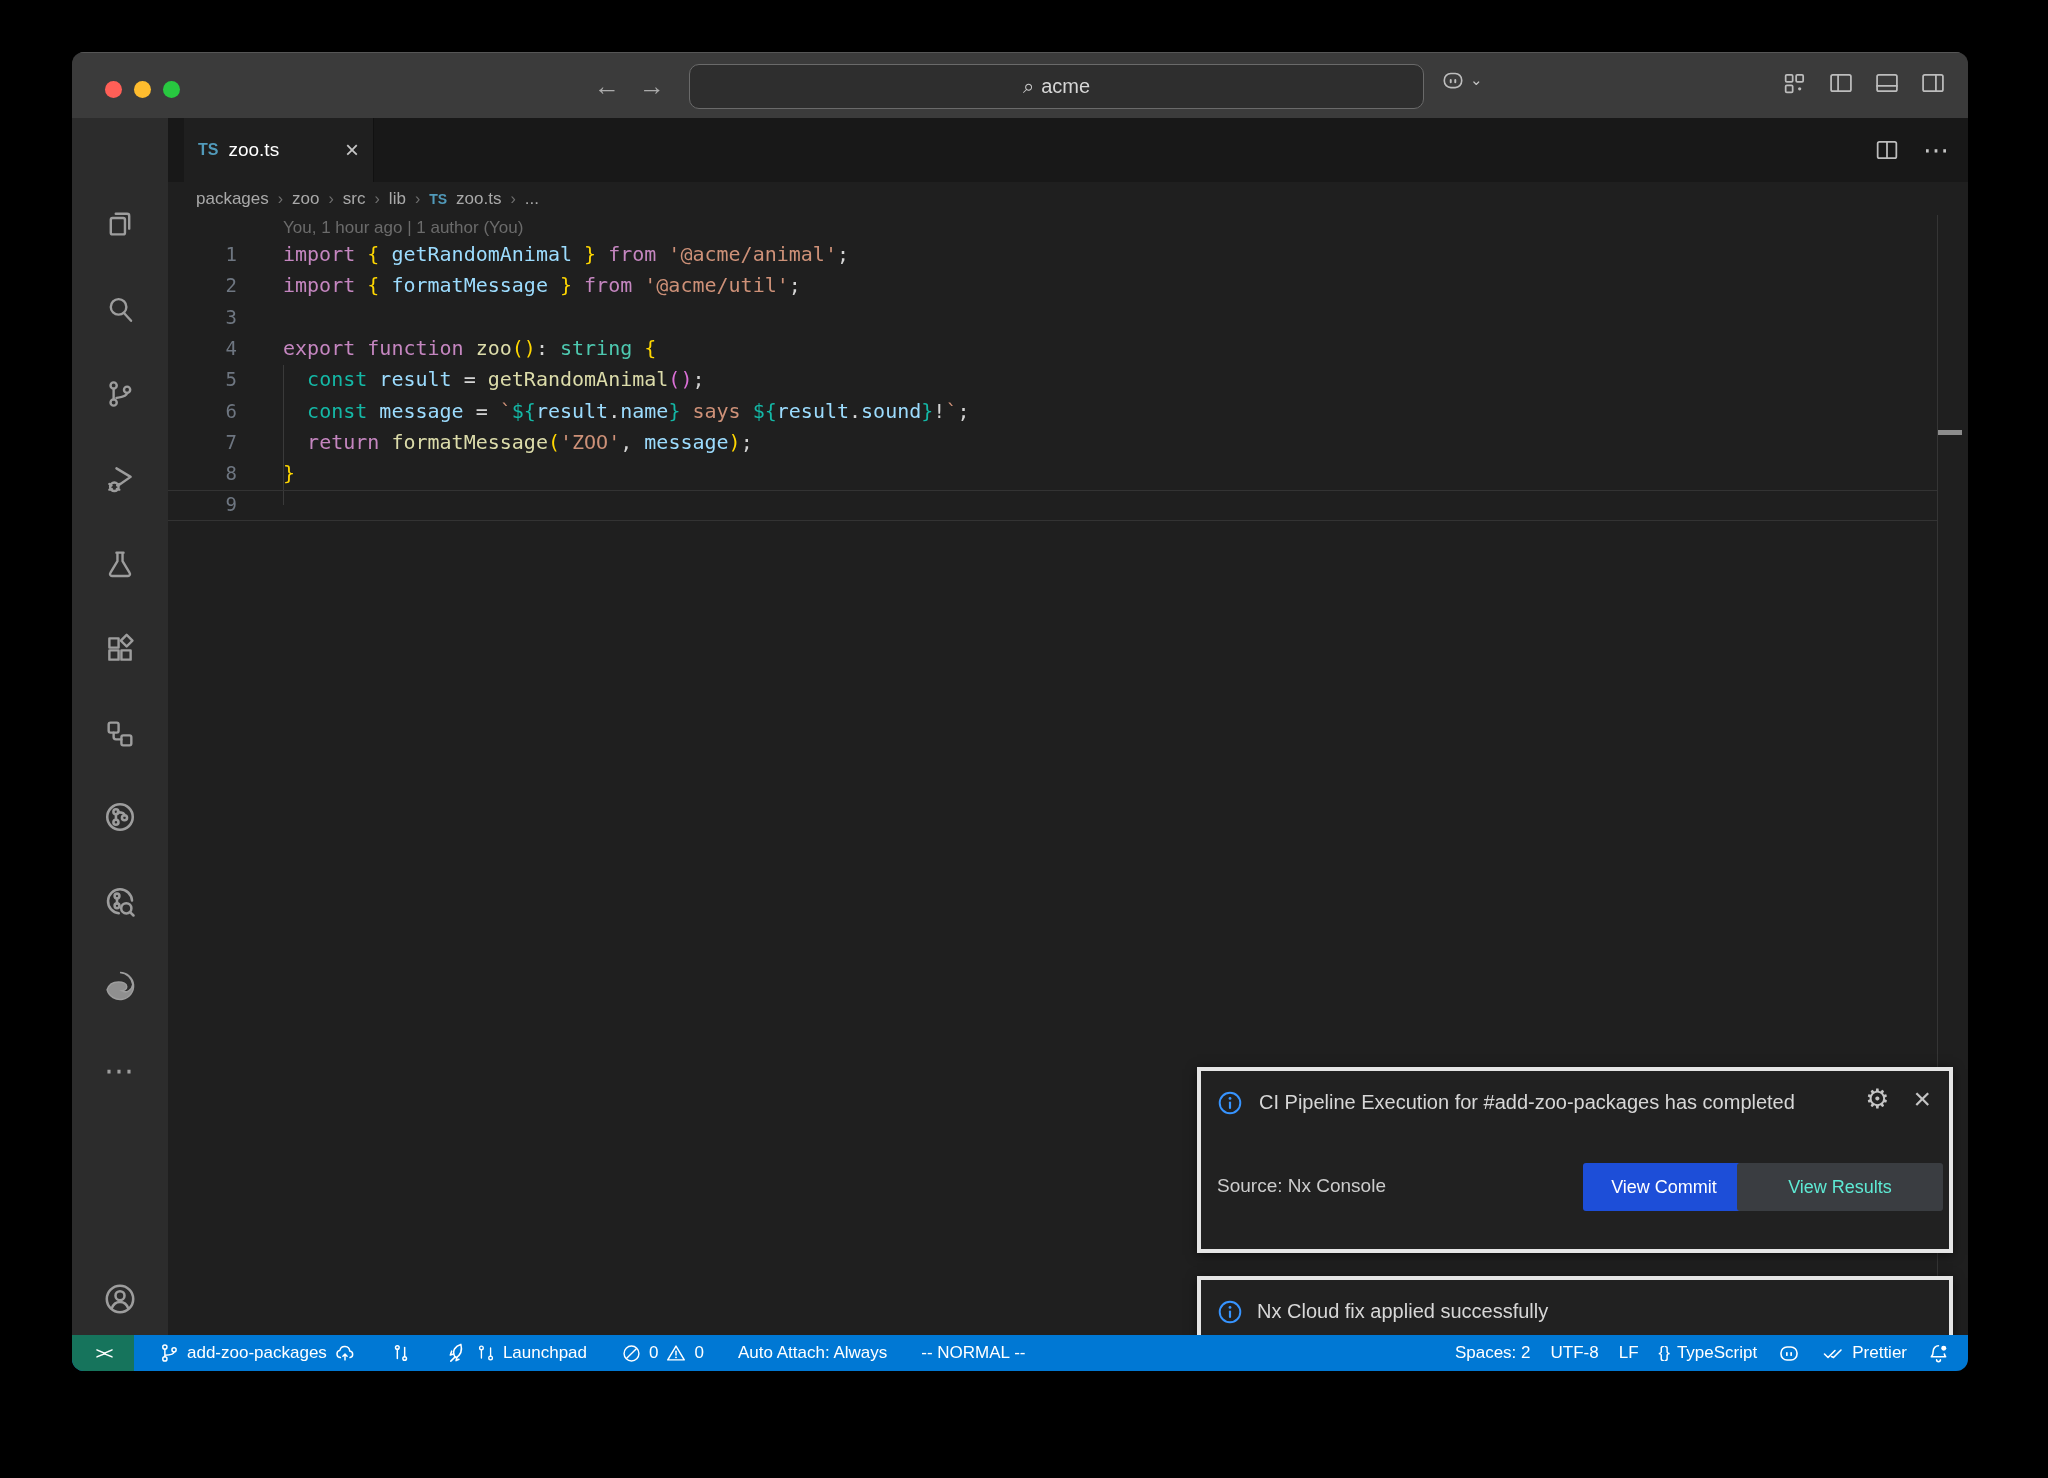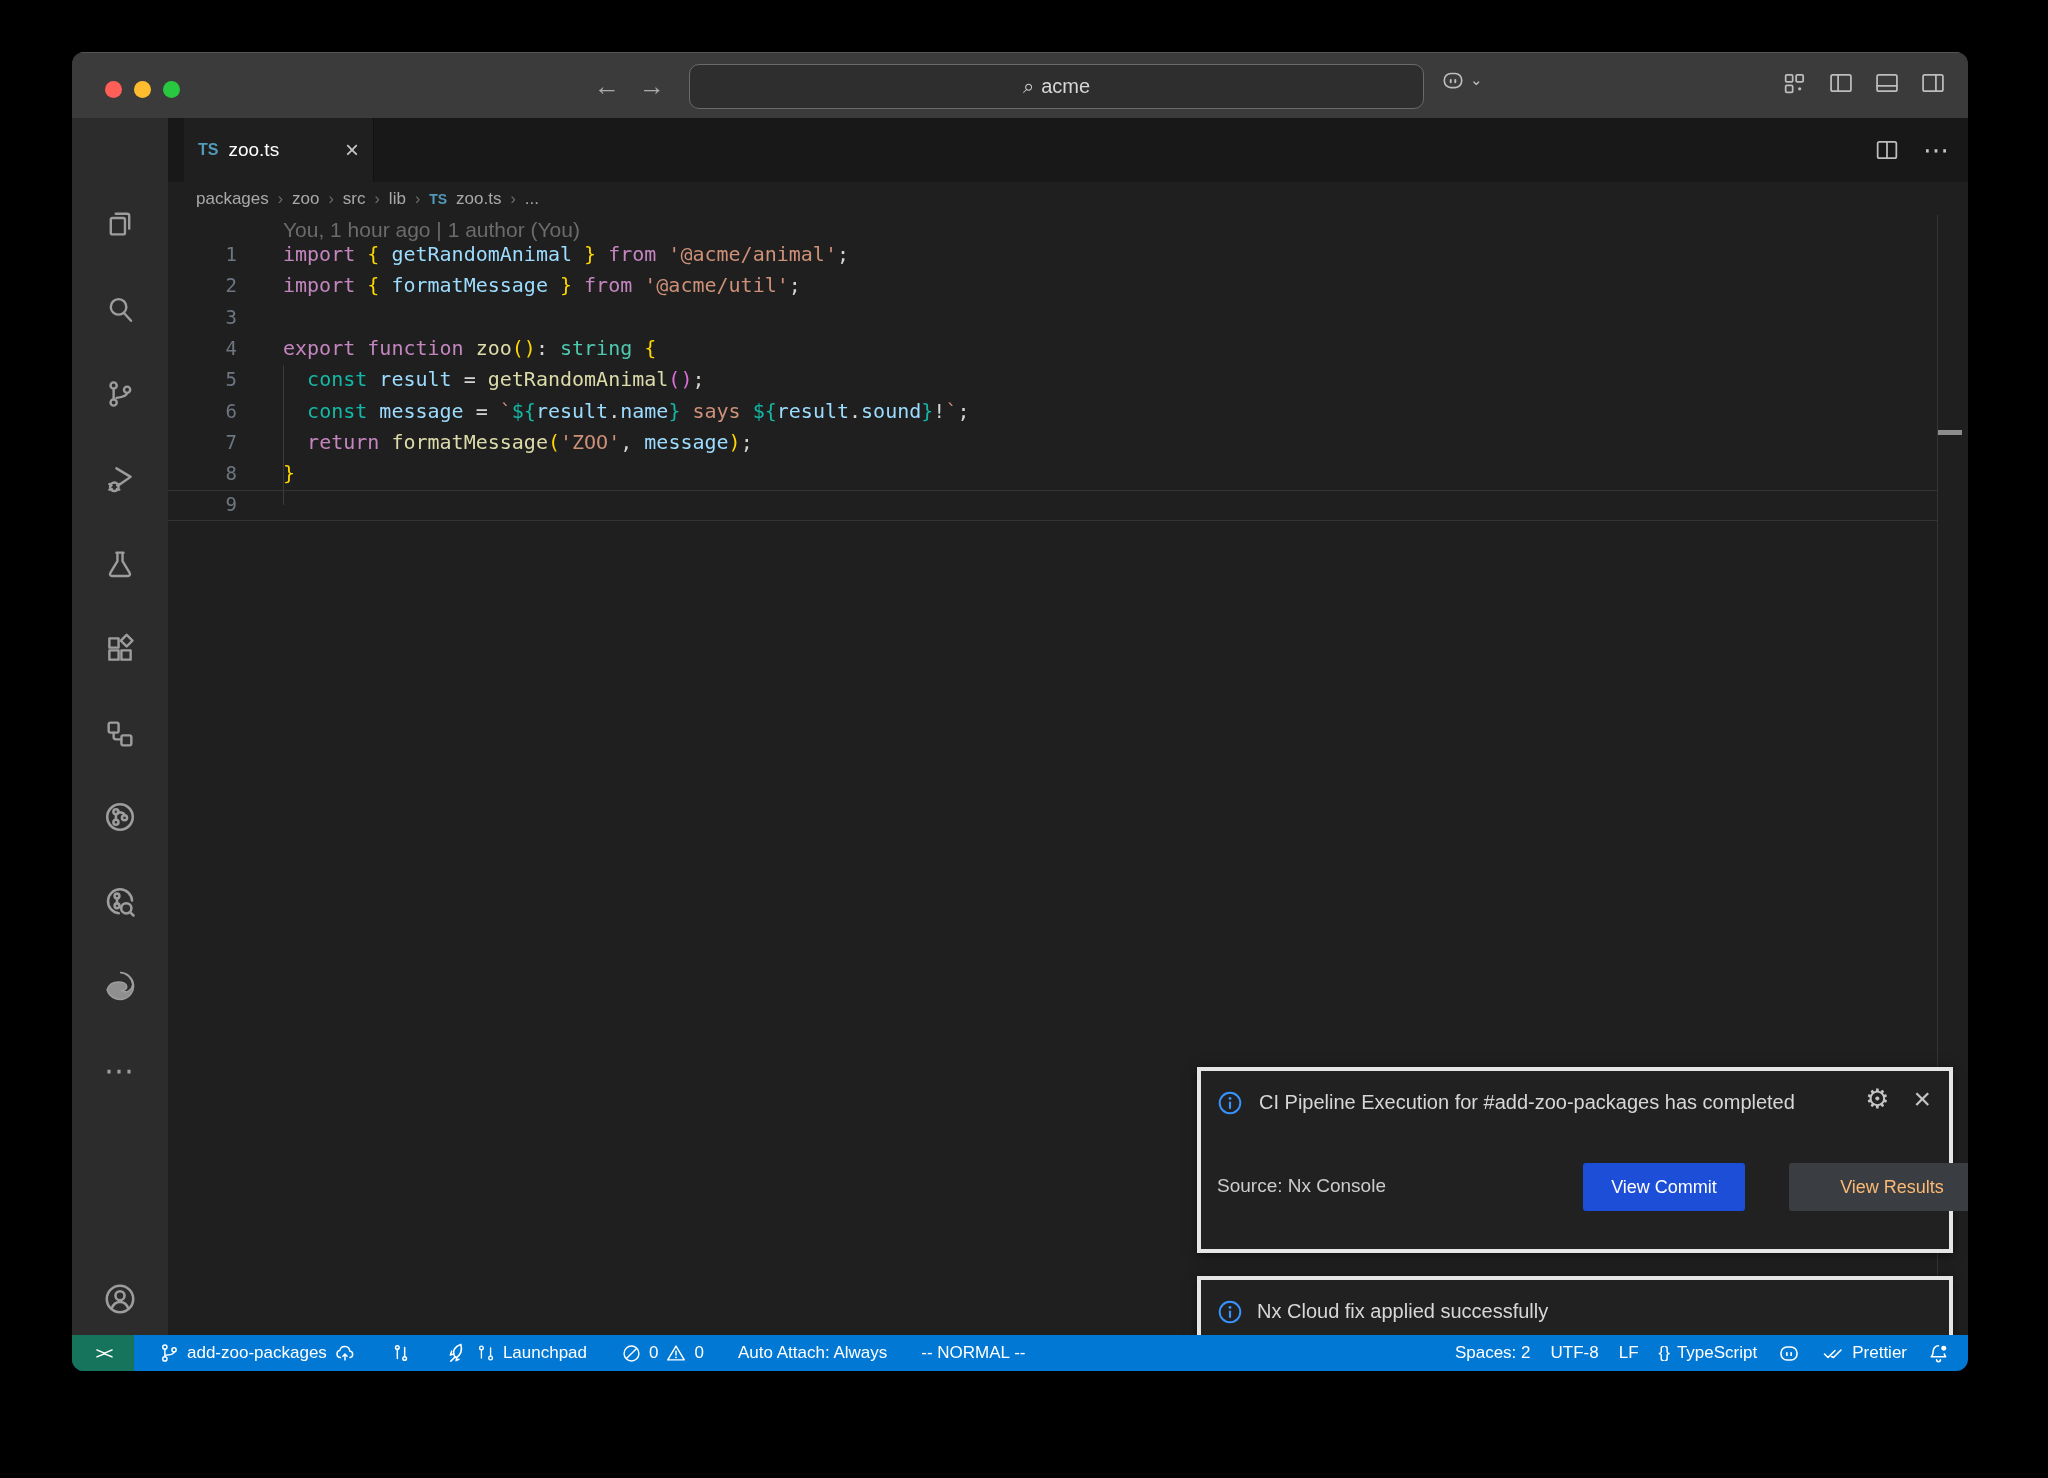--- a/index.html
+++ b/index.html
@@ -44,21 +44,21 @@
   .ea-dots { font-size:26px; letter-spacing:1px; }
 
   
   .breadcrumbs { position:absolute; left:96px; top:130px; right:0; height:33px; background:#1f1f1f;
                  display:flex; align-items:center; padding-left:28px; color:#a9a9a9; font-size:17px; gap:9px; }
   .bc-sep { color:#6e6e6e; font-size:16px; }
   .bc-ts { color:#519aba; font-weight:bold; font-size:14px; }
 
   
   .editor { position:absolute; left:96px; top:163px; right:0; bottom:36px; background:#1f1f1f; }
-  .blame { position:absolute; left:115px; top:3px; color:#6b6b6b; font-size:21px; font-family:"Liberation Sans",sans-serif; }
+  .blame { position:absolute; left:115px; top:3px; color:#6b6b6b; font-size:17px; font-family:"Liberation Sans",sans-serif; }
   .ln { position:absolute; width:69px; text-align:right; color:#6e7681; font-family:"DejaVu Sans Mono",monospace;
         font-size:19px; height:31px; line-height:31px; left:0; }
   .cl { position:absolute; left:115px; right:0; height:31px; line-height:31px;
         font-family:"DejaVu Sans Mono",monospace; font-size:20px; white-space:pre; }
   .tk-k{color:#C586C0;} .tk-c{color:#14b8a6;text-align:right;} .tk-v{color:#9CDCFE;} .tk-f{color:#DCDCAA;}
   .tk-t{color:#4EC9B0;} .tk-s{color:#CE9178;} .tk-g{color:#FFD700;} .tk-o{color:#DA70D6;} .tk-p{color:#D4D4D4;}
   .indent-guide { position:absolute; left:115px; top:150px; width:1px; height:140px; background:#3a3a3a; }
   .current-line { position:absolute; left:0; right:31px; top:275px; height:31px;
                   border-top:1px solid #333; border-bottom:1px solid #333; }
   .ruler-border { position:absolute; right:30px; top:0; bottom:0; width:1px; background:#353535; }
@@ -71,21 +71,21 @@
   .notif2 { top:1224px; height:71px; display:flex; align-items:center; padding:0 16px; gap:14px; }
   .notif-title { position:absolute; left:58px; top:16px; width:640px; font-size:20px; line-height:30px; color:#d7d7d7; }
   .notif-info { position:absolute; left:16px; top:19px; }
   .notif-tools { position:absolute; right:18px; top:12px; display:flex; gap:24px; align-items:center; }
   .notif-gear { font-size:27px; color:#c5c5c5; }
   .notif-x { font-size:30px; color:#c5c5c5; line-height:1; }
   .notif-source { position:absolute; left:16px; top:104px; font-size:19px; color:#cccccc; }
   .btn { position:absolute; top:92px; height:48px; border:none; border-radius:3px; font-size:18px;
          font-family:"Liberation Sans",sans-serif; display:flex; align-items:center; justify-content:center; }
   .btn-primary { left:382px; width:162px; background:#1d4ed8; color:#ffffff; }
-  .btn-secondary { left:588px; width:206px; background:#3a3d41; color:#fdba74; }
+  .btn-secondary { left:536px; width:206px; background:#3a3d41; color:#5eead4; }
   .notif2-msg { font-size:20px; color:#d7d7d7; }
 
   
   .statusbar { position:absolute; left:0; bottom:0; width:100%; height:36px; background:#0078d4;
                display:flex; align-items:center; color:#ffffff; font-size:17px; }
   .sb-remote { width:62px; height:36px; background:#16745c; display:flex; align-items:center; justify-content:center;
                font-family:"DejaVu Sans Mono",monospace; font-size:17px; letter-spacing:-3px; }
   .sb-item { display:flex; align-items:center; gap:7px; padding:0 10px; height:28px; }
   .sb-left { display:flex; align-items:center; }
   .sb-right { margin-left:auto; display:flex; align-items:center; padding-right:8px; }

